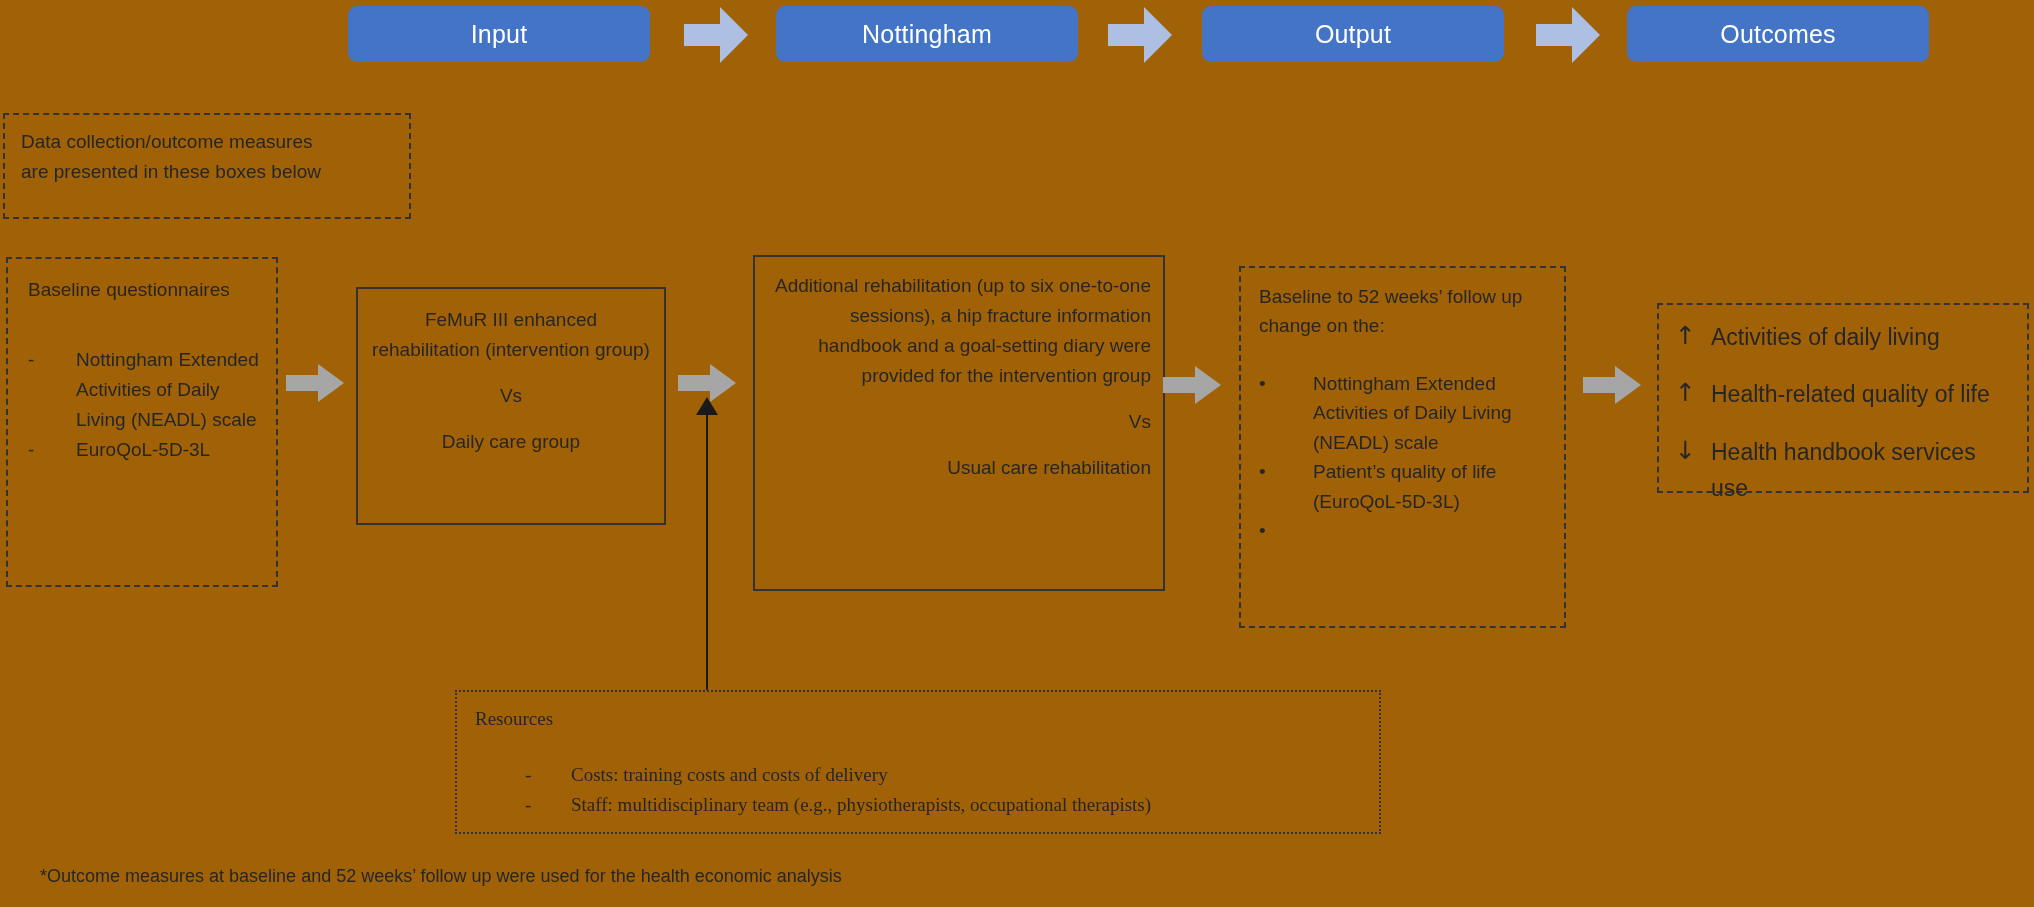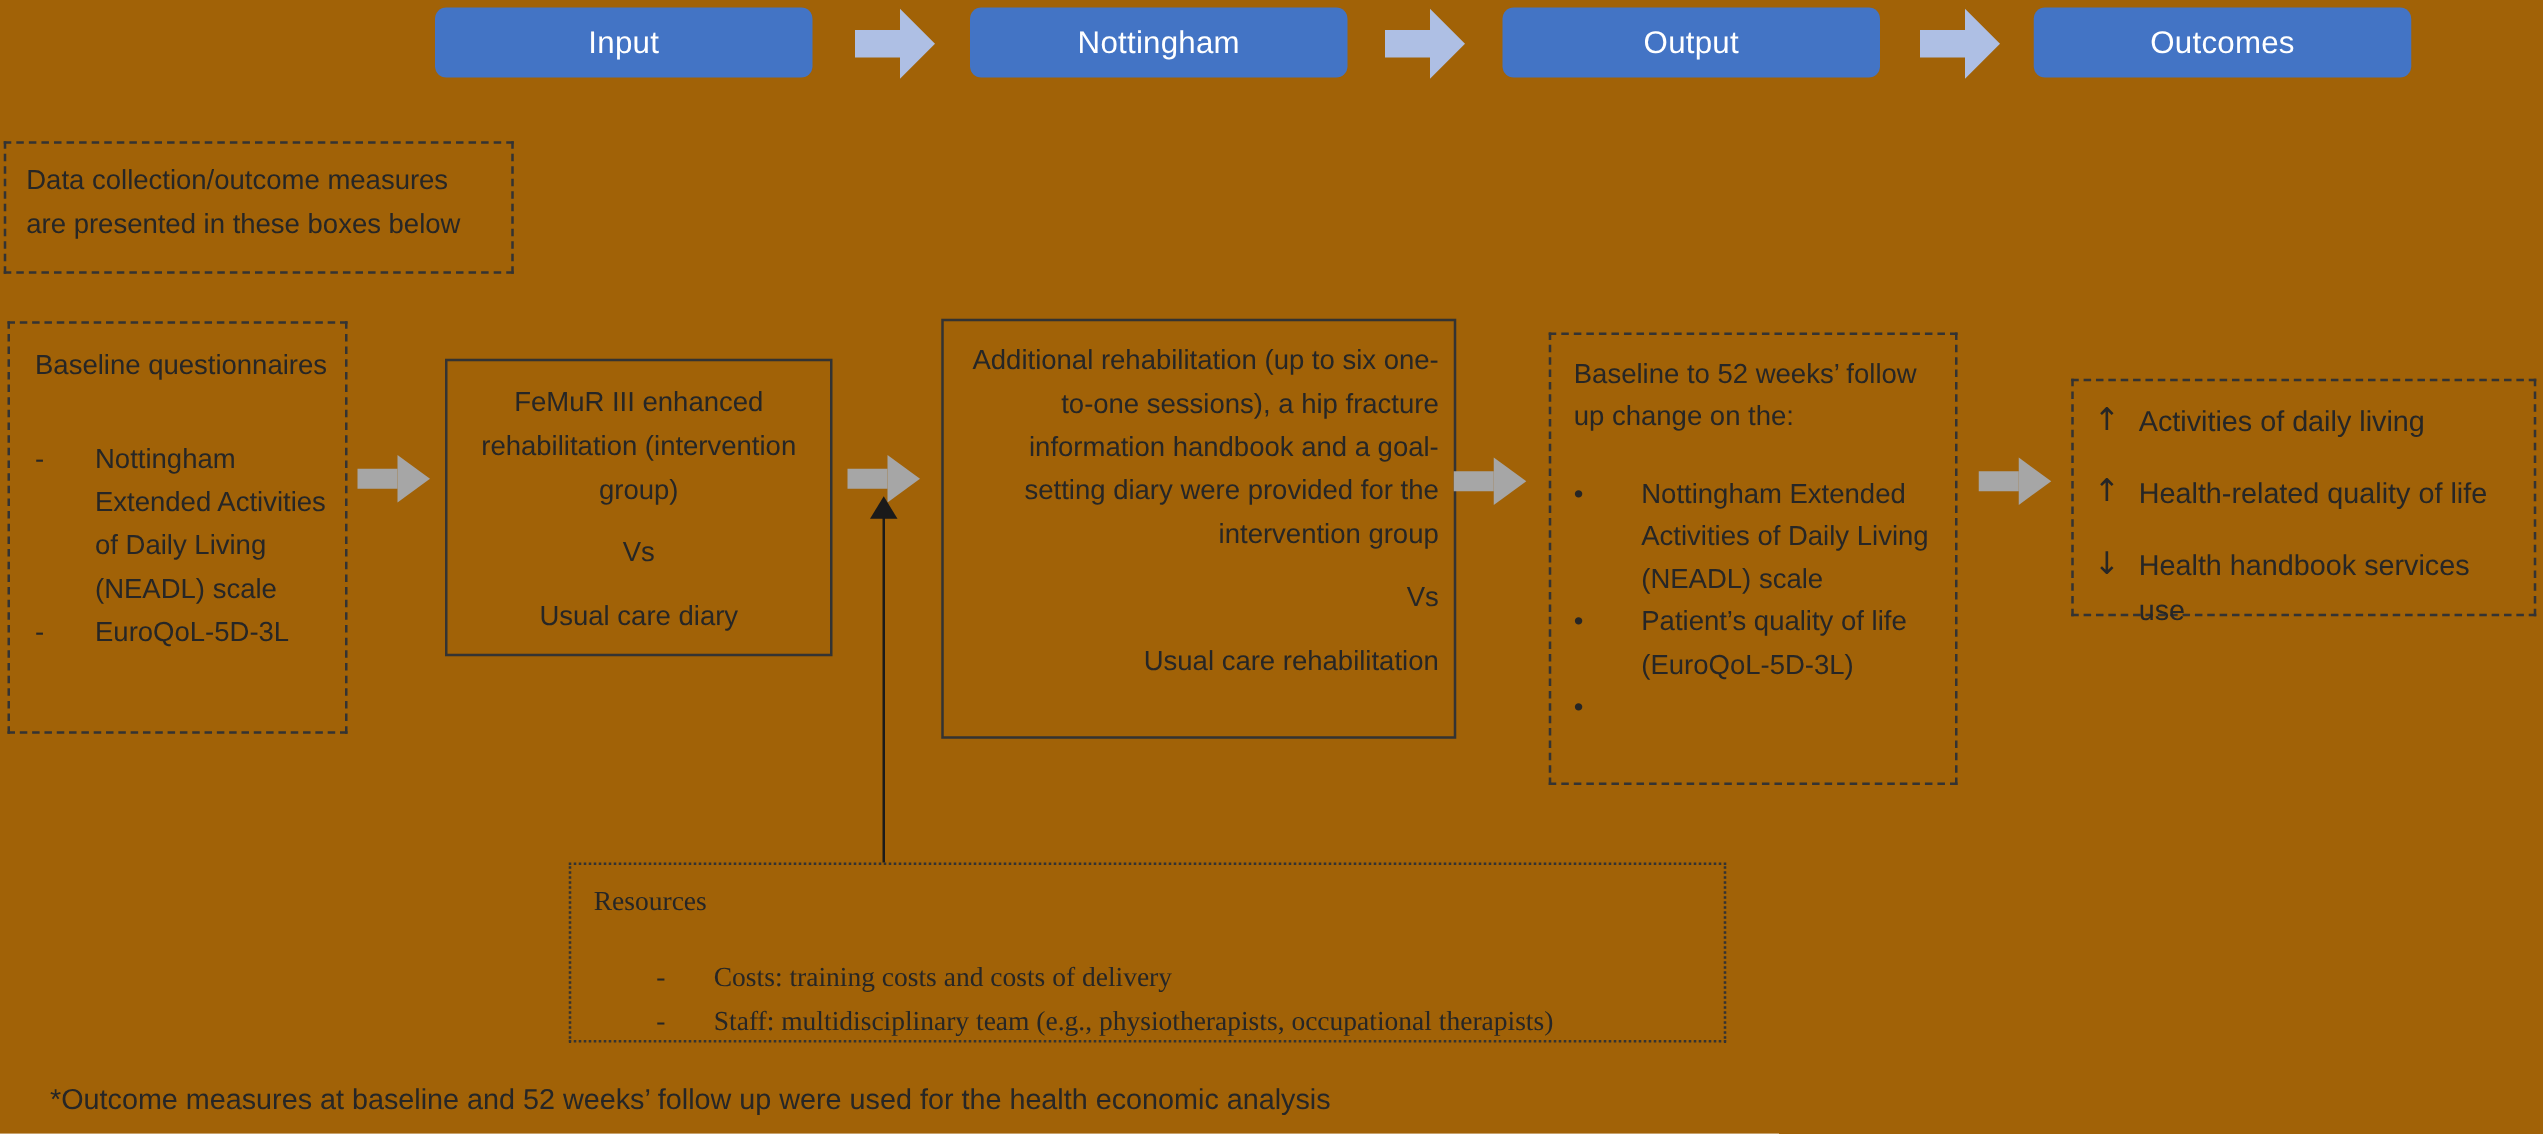--- a/index.html
+++ b/index.html
@@ -20,21 +20,21 @@
   .flow-arrow .head  { position:absolute; left:36px; top:0; width:0; height:0;
                        border-top:28px solid transparent; border-bottom:28px solid transparent;
                        border-left:28px solid #AEBFE4; }
   
   .conn-arrow { position:absolute; width:58px; height:38px; }
   .conn-arrow .shaft { position:absolute; left:0; top:11px; width:32px; height:16px; background:#A6A6A6; }
   .conn-arrow .head  { position:absolute; left:32px; top:0; width:0; height:0;
                        border-top:19px solid transparent; border-bottom:19px solid transparent;
                        border-left:26px solid #A6A6A6; }
   
-  .box { position:absolute; box-sizing:border-box; font-size:22px; line-height:1.58; }
+  .box { position:absolute; box-sizing:border-box; font-size:19px; line-height:1.58; }
   .solid  { border:2px solid #333333; }
   .dashed { border:2px dashed #333333; }
   .dotted { border:2px dotted #333333;font-family:Liberation Serif, serif; }
 
   #note-left  { left:3px;    top:113px; width:408px; height:106px; padding:12px 16px; }
   #note-right { left:1580px; top:113px; width:450px; height:120px; padding:14px 12px; text-align:center; }
 
   #baseline-box { left:6px; top:257px; width:272px; height:330px; padding:16px 8px 0 20px; }
   #baseline-box .title { margin-bottom:40px; }
 
@@ -59,21 +59,21 @@
   #output-box    .li .bullet { width:54px; }
   #resources-box .li .bullet { width:46px; }
   .li .itext { flex:1; }
 
   
   #resources-connector-shaft { position:absolute; left:706px; top:414px; width:2px; height:276px; background:#1a1a1a; }
   #resources-connector-head  { position:absolute; left:696px; top:397px; width:0; height:0;
                                border-left:11px solid transparent; border-right:11px solid transparent;
                                border-bottom:18px solid #1a1a1a; }
   
-  #footnote { position:absolute; left:40px; top:866px; font-size:23px; }
+  #footnote { position:absolute; left:40px; top:866px; font-size:18px; }
 </style>
 </head>
 <body>
 
 <div id="canvas">
 
   <div class="stage-box" style="left:348px">
     <span>Input</span>
   </div>
   <div class="flow-arrow" style="left:684px">
@@ -116,21 +116,21 @@
   </div>
 
   <div class="conn-arrow" style="left:286px; top:364px">
     <div class="shaft"></div>
     <div class="head"></div>
   </div>
 
   <div class="box solid" id="femur-box">
     <div>FeMuR III enhanced rehabilitation (intervention group)</div>
     <div class="vs-row">Vs</div>
-    <div>Usual care diary</div>
+    <div>Daily care group</div>
   </div>
 
   <div class="conn-arrow" style="left:678px; top:364px">
     <div class="shaft"></div>
     <div class="head"></div>
   </div>
 
   <div class="box solid" id="activities-box">
     <div>Additional rehabilitation (up to six one-to-one sessions), a hip fracture information handbook and a goal-setting diary were provided for the intervention group</div>
     <div class="vs-row">Vs</div>

